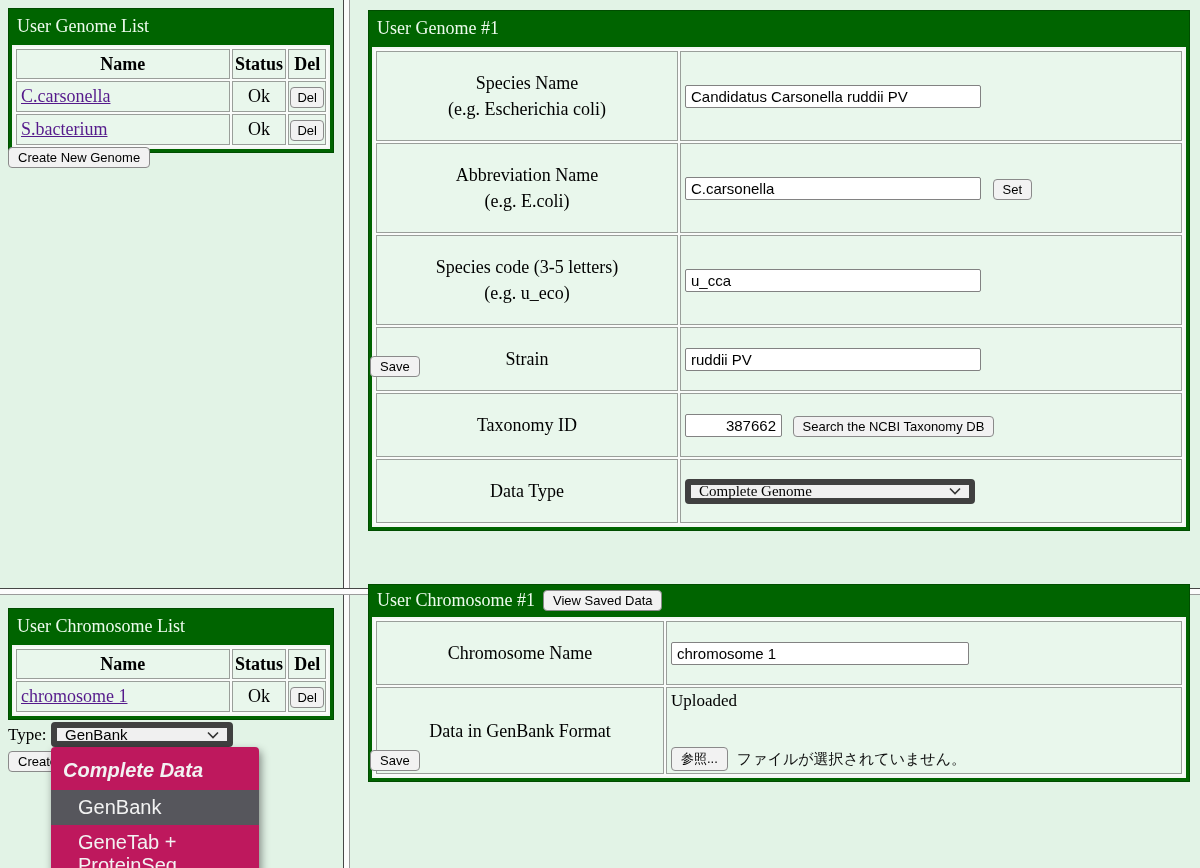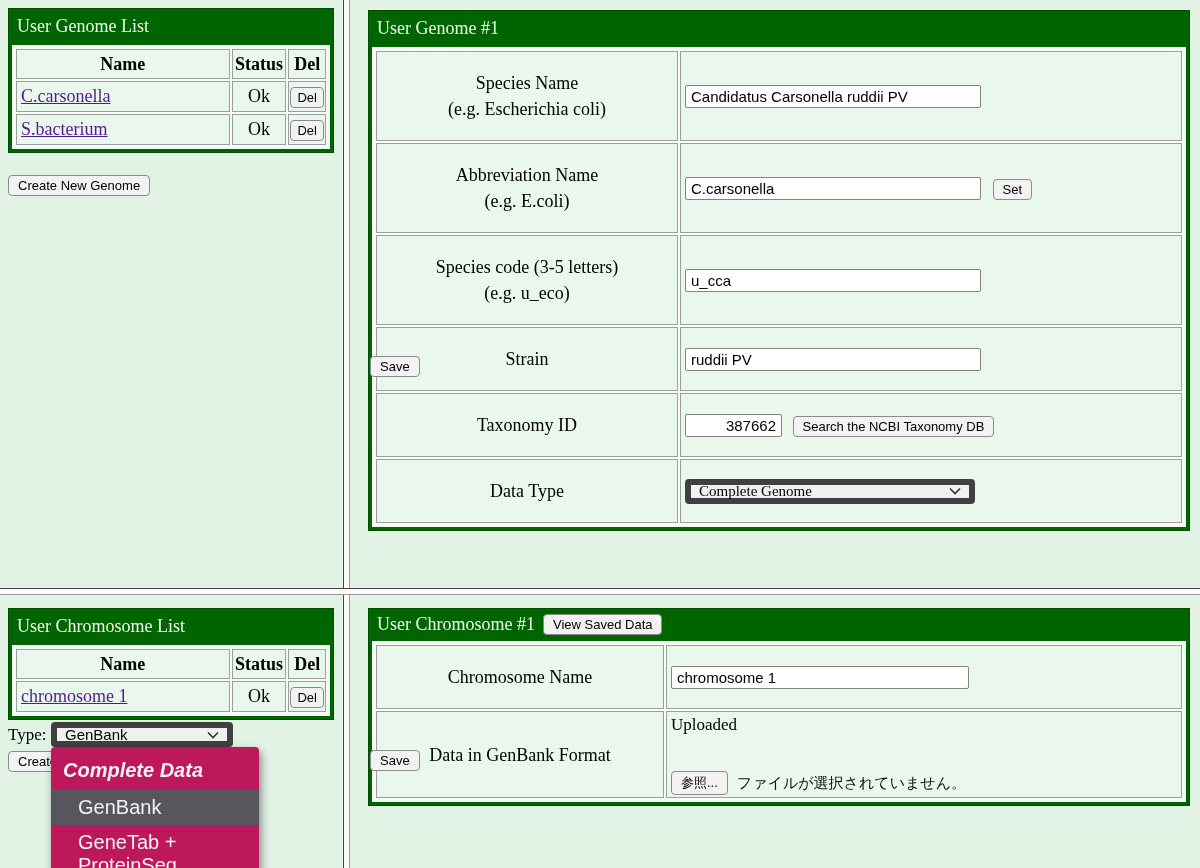--- a/index.html
+++ b/index.html
@@ -105,21 +105,21 @@
       <td class="cell-center"><button class="btn btn-small">Del</button></td>
     </tr>
     <tr>
       <td class="cell-name" style="height:31px"><a class="row-link">S.bacterium</a></td>
       <td class="cell-center">Ok</td>
       <td class="cell-center"><button class="btn btn-small">Del</button></td>
     </tr>
   </tbody>
     </table>
 </div>
-<button class="btn abs" style="left:8px; top:175px">Create New Genome</button>
+<button class="btn abs" style="left:8px; top:147px">Create New Genome</button>
 
 <div class="panel" style="left:368px; top:10px; width:822px">
   <div class="panel-title">User Genome #1</div>
   <table class="grid">
     <tbody>
         <tr>
       <td class="label-cell" style="width:302px; height:60px">
         <div>Species Name</div>
         <div>(e.g. Escherichia coli)</div>
       </td>
@@ -212,21 +212,21 @@
 </span>
 
 <button class="btn abs" style="left:8px; top:751px; z-index:1">Create New Chromosome</button>
 
 <div class="popup" style="left:51px; top:747px">
   <div class="popup-group">Complete Data</div>
   <div class="popup-opt hl">GenBank</div>
   <div class="popup-opt">GeneTab + ProteinSeq</div>
 </div>
 
-<div class="panel" style="left:368px; top:608px; width:822px">
+<div class="panel" style="left:368px; top:584px; width:822px">
   <div class="panel-title-bar">
     <span class="panel-title">User Chromosome #1</span>
     <button class="btn">View Saved Data</button>
   </div>
   <table class="grid">
     <tbody>
         <tr>
       <td class="label-cell" style="width:288px; height:28px">Chromosome Name</td>
       <td class="value-cell">
         <input class="txt" style="width: 298px;" value="chromosome 1">

